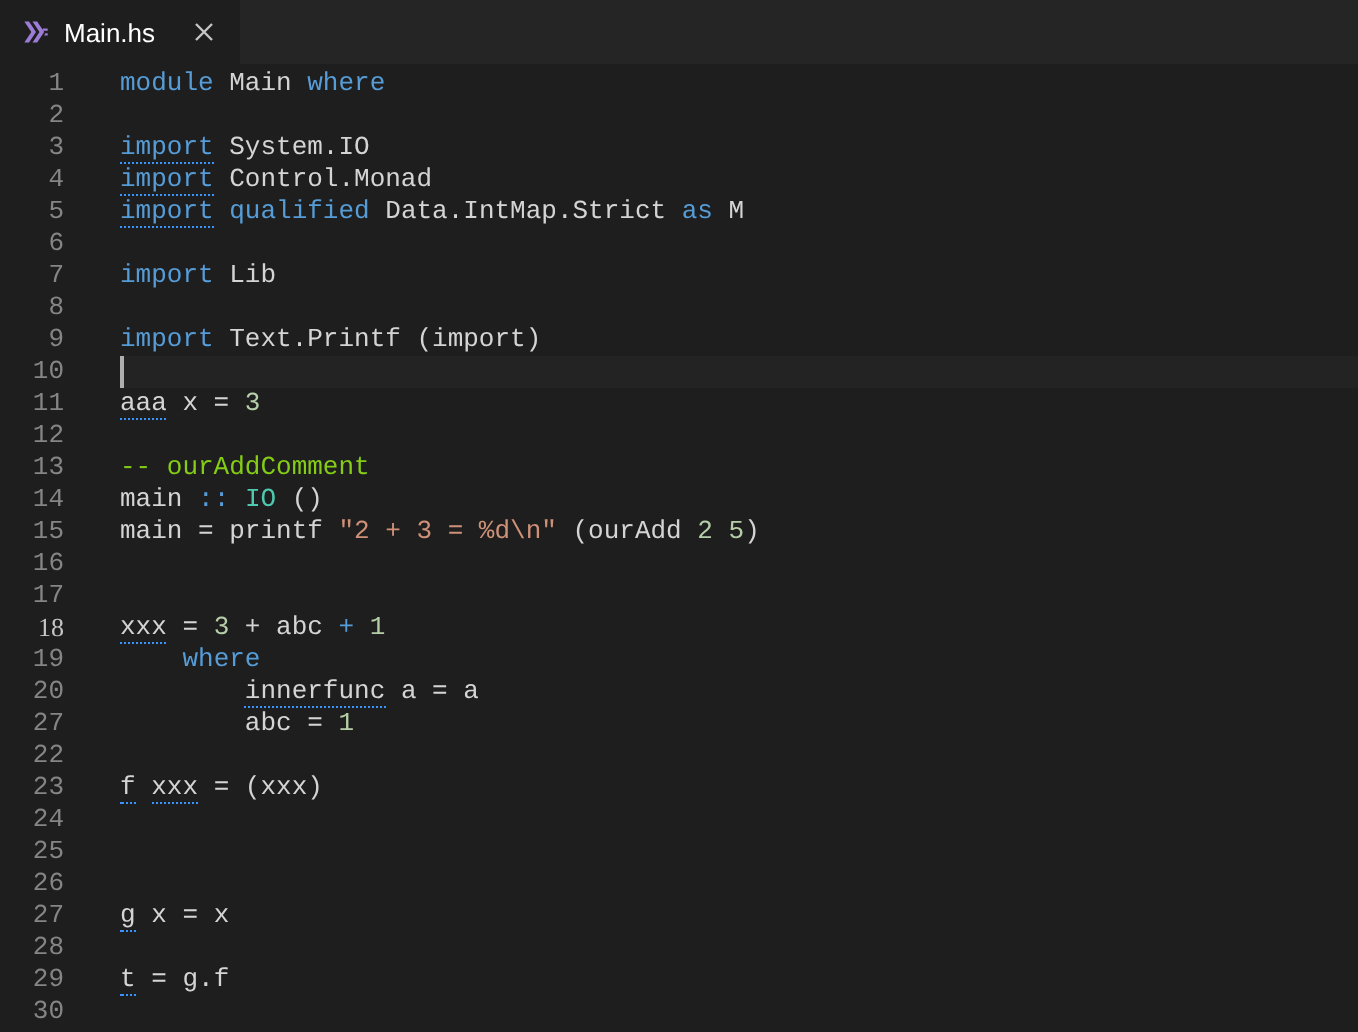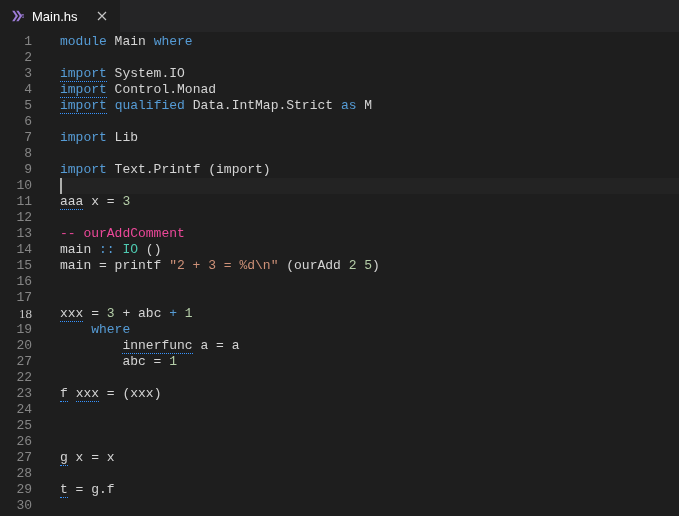--- a/index.html
+++ b/index.html
@@ -74,21 +74,21 @@
   position: absolute;
   left: 0;
   top: 0;
   width: 2px;
   height: 16px;
   background: #aeafad;
 }
 .kw { color: #569cd6; }
 .str { color: #ce9178; }
 .num { color: #b5cea8; }
-.cmt { color: #ec4899; }
+.cmt { color: #84cc16; }
 .type { color: #4ec9b0; }
 .id { color: #d4d4d4; }
 .diag-info { border-bottom: 1px dotted #3794ff; }
 </style>
 </head>
 <body>
 
 <div class="tab-bar">
   <div class="tab">
     <span class="tab-icon">

